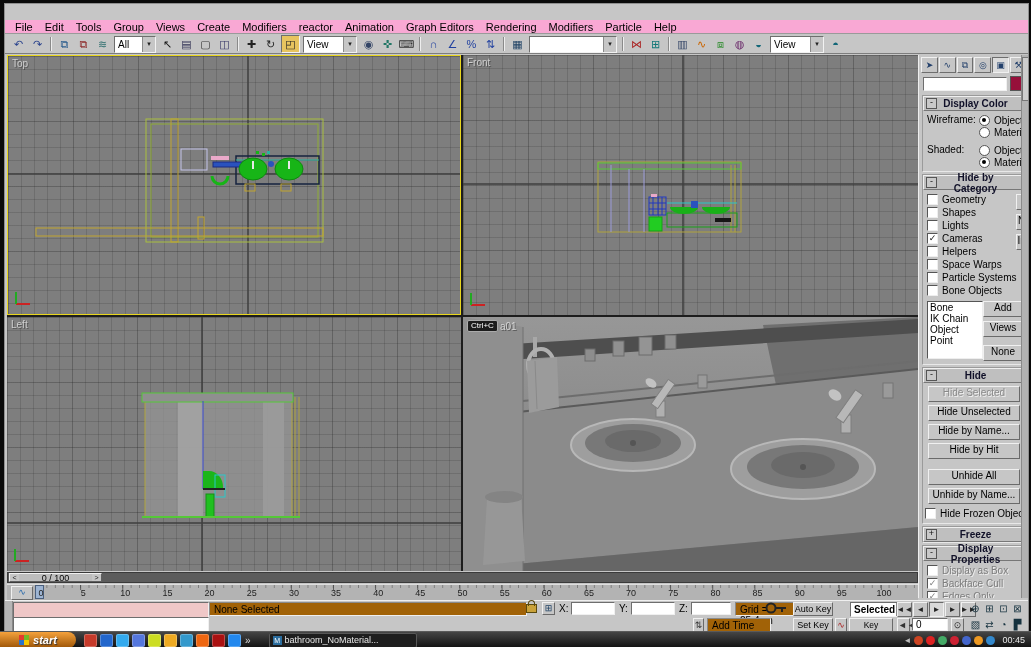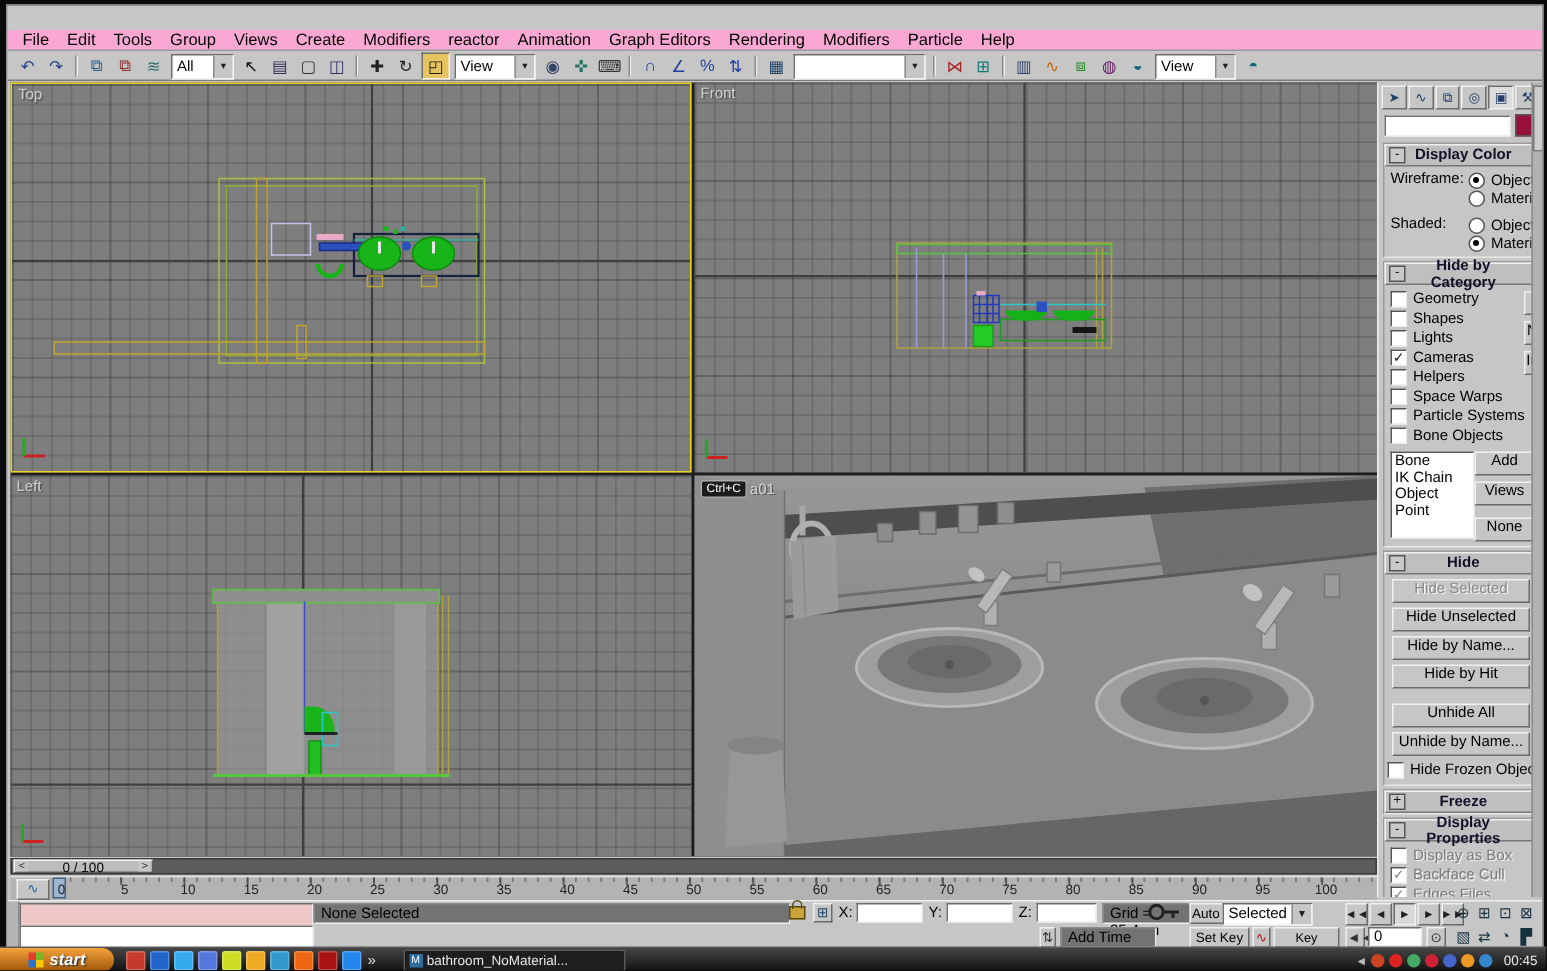--- a/index.html
+++ b/index.html
@@ -88,21 +88,21 @@
   #ruler{position:absolute;left:28px;top:0;right:2px;height:15px;
          background-image:linear-gradient(90deg,rgba(70,70,70,.8) 1px,transparent 1px),linear-gradient(90deg,rgba(70,70,70,.5) 1px,transparent 1px);
          background-size:42.15px 5px,8.43px 3px;background-repeat:repeat-x;background-position:3px 0,3px 0;}
   .ruler-num{position:absolute;top:3px;font-size:9px;color:#222;transform:translateX(-50%);}
   #frame-marker{position:absolute;left:0px;top:0;width:9px;height:14px;background:#9db4d2;border:1px solid #4a5f7d;box-sizing:border-box;}
   
   #statusbar{position:absolute;left:0;top:596px;width:1023px;height:32px;background:#c6c6c6;border-top:1px solid #efefef;}
   .srow{position:absolute;left:0;width:100%;height:16px;}
   #srow1{top:0;} #srow2{top:16px;}
   .inset{background:#fff;border:1px solid;border-color:#6e6e6e #f0f0f0 #f0f0f0 #6e6e6e;box-sizing:border-box;}
-  .statbox{position:absolute;background:#737373;border:1px solid;border-color:#8a8a8a #efefef #efefef #8a8a8a;font-size:10px;color:#000;padding:1px 0 0 4px;box-sizing:border-box;}
+  .statbox{position:absolute;background:#a16207;border:1px solid;border-color:#8a8a8a #efefef #efefef #8a8a8a;font-size:10px;color:#000;padding:1px 0 0 4px;box-sizing:border-box;}
   #listener-pink{position:absolute;left:8px;top:1px;width:194px;height:14px;background:#efc7c7;border:1px solid;border-color:#6e6e6e #f0f0f0 #f0f0f0 #6e6e6e;}
   #listener-white{position:absolute;left:8px;top:0px;width:194px;height:15px;background:#fff;border:1px solid;border-color:#6e6e6e #f0f0f0 #f0f0f0 #6e6e6e;}
   .lgutter{position:absolute;left:0;top:0;width:7px;height:16px;background:#b5b5b5;border-right:1px solid #888;}
   .coordlbl{position:absolute;top:2px;font-size:10px;color:#000;}
   .coordfield{position:absolute;top:1px;height:13px;}
   .miniicon{position:absolute;top:1px;width:14px;height:14px;background:#c6c6c6;border:1px solid;border-color:#f0f0f0 #6a6a6a #6a6a6a #f0f0f0;font-size:9px;text-align:center;line-height:12px;color:#333;box-sizing:border-box;}
   .flatbtn{position:absolute;top:1px;height:14px;background:#c6c6c6;border:1px solid;border-color:#f0f0f0 #6a6a6a #6a6a6a #f0f0f0;font-size:9px;text-align:center;line-height:12px;color:#000;box-sizing:border-box;}
   .tbtn2{width:13px;height:13px;display:inline-flex;align-items:center;justify-content:center;font-size:8px;color:#7a1a1a;}
   #transport{position:absolute;left:892px;top:1px;display:flex;gap:1px;}
   #transport .tbtn2{border:1px solid;border-color:#f0f0f0 #6a6a6a #6a6a6a #f0f0f0;background:#c6c6c6;color:#222;}
@@ -487,21 +487,21 @@
             <div class="cbrow dis">
               <span class="cbox"></span>
               <span class="cblabel">Display as Box</span>
             </div>
             <div class="cbrow dis">
               <span class="cbox">✓</span>
               <span class="cblabel">Backface Cull</span>
             </div>
             <div class="cbrow dis">
               <span class="cbox">✓</span>
-              <span class="cblabel">Edges Files</span>
+              <span class="cblabel">Edges Only</span>
             </div>
           </div>
       </div>
 
       <div id="cp-scroll">
           <div id="cp-thumb"></div>
         </div>
     </div>
 
     <div id="timeslider">
@@ -553,21 +553,21 @@
         <div class="coordfield inset" style="left:626px;width:44px;"></div>
         <div class="coordlbl" style="left:674px;">Z:</div>
         <div class="coordfield inset" style="left:686px;width:40px;"></div>
         <div class="statbox" style="left:730px;top:1px;width:64px;height:14px;">Grid = 25,4cm</div>
         <svg id="setkey-icon" viewBox="0 0 26 26">
           <circle cx="8" cy="13" r="4.5" fill="none" stroke="#222" stroke-width="2"></circle>
           <line x1="12" y1="13" x2="23" y2="13" stroke="#222" stroke-width="2"></line>
           <line x1="19" y1="13" x2="19" y2="17" stroke="#222" stroke-width="2"></line>
         </svg>
         <div class="flatbtn" style="left:788px;width:40px;">Auto Key</div>
-        <div class="tdd" style="position:absolute;left:808px;top:1px;width:58px;height:13px;">
+        <div class="tdd" style="position:absolute;left:843px;top:1px;width:58px;height:13px;font-weight:bold;">
           <span>Selected</span>
             <div class="ddarrow">▼</div>
         </div>
         <div id="transport">
             <div class="tbtn2">◄◄</div>
             <div class="tbtn2">◄</div>
             <div class="tbtn2 boxed">►</div>
             <div class="tbtn2">►</div>
             <div class="tbtn2">►►</div>
           </div>

